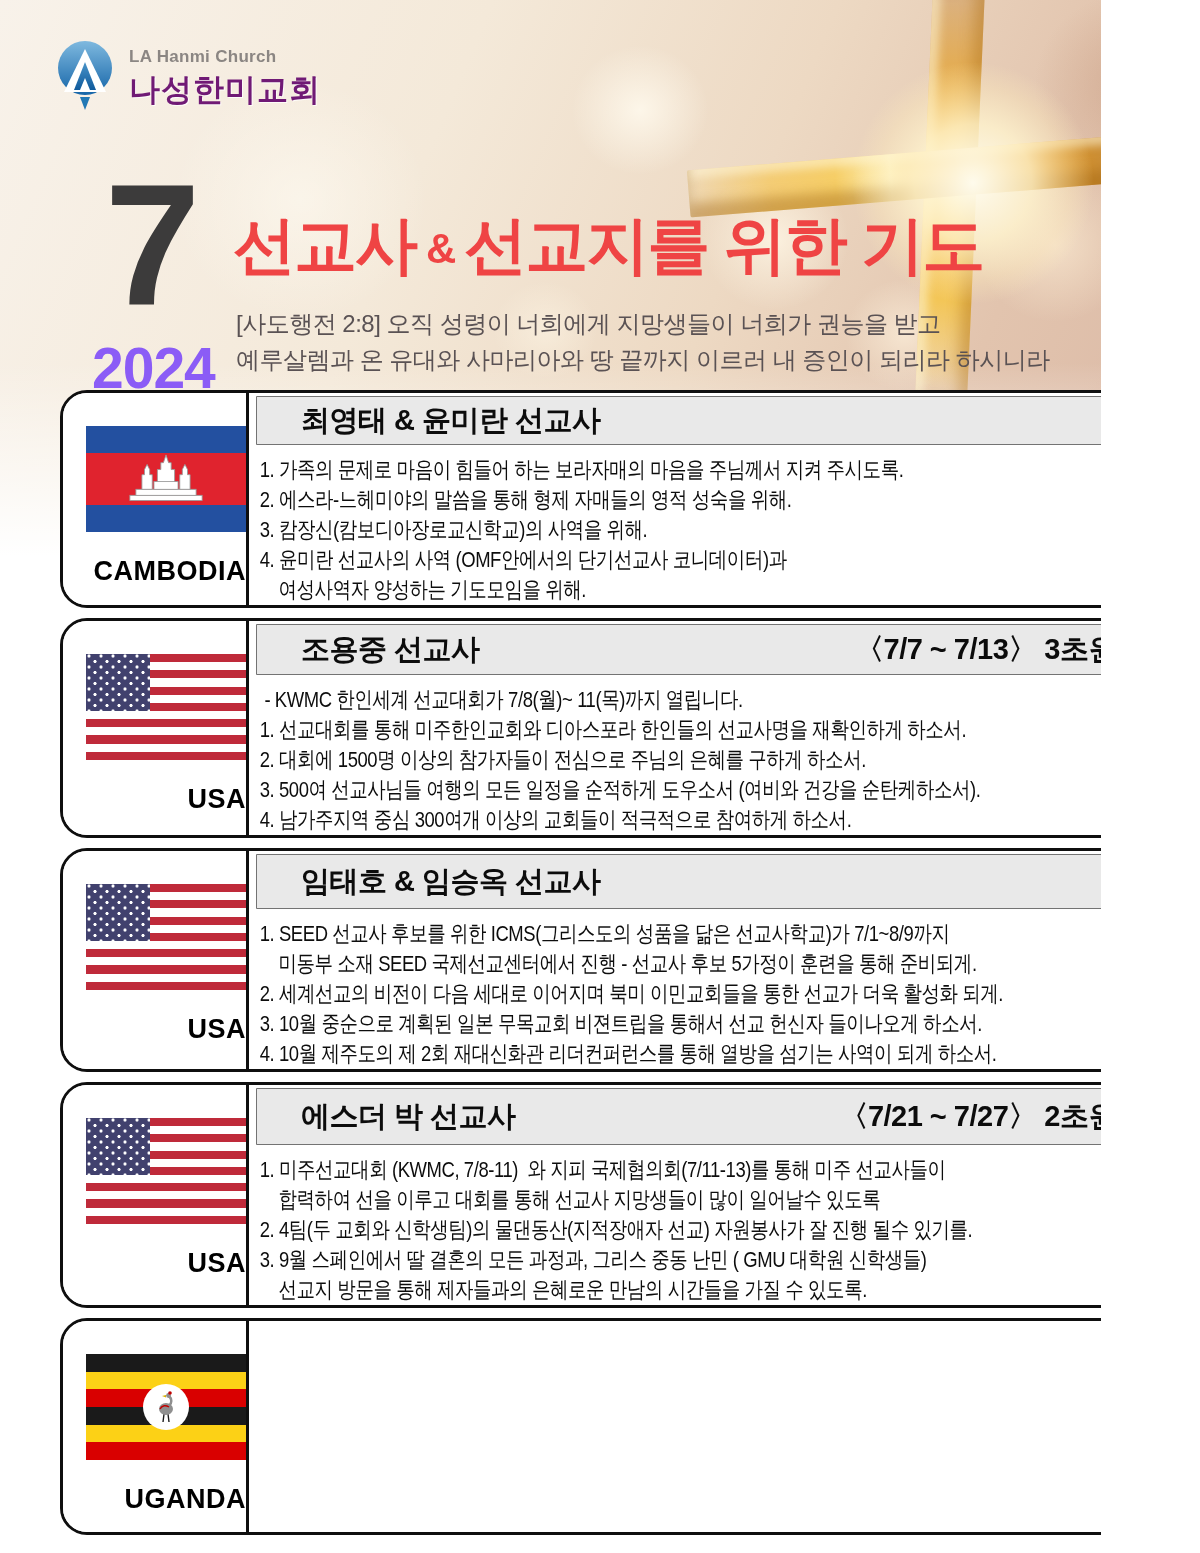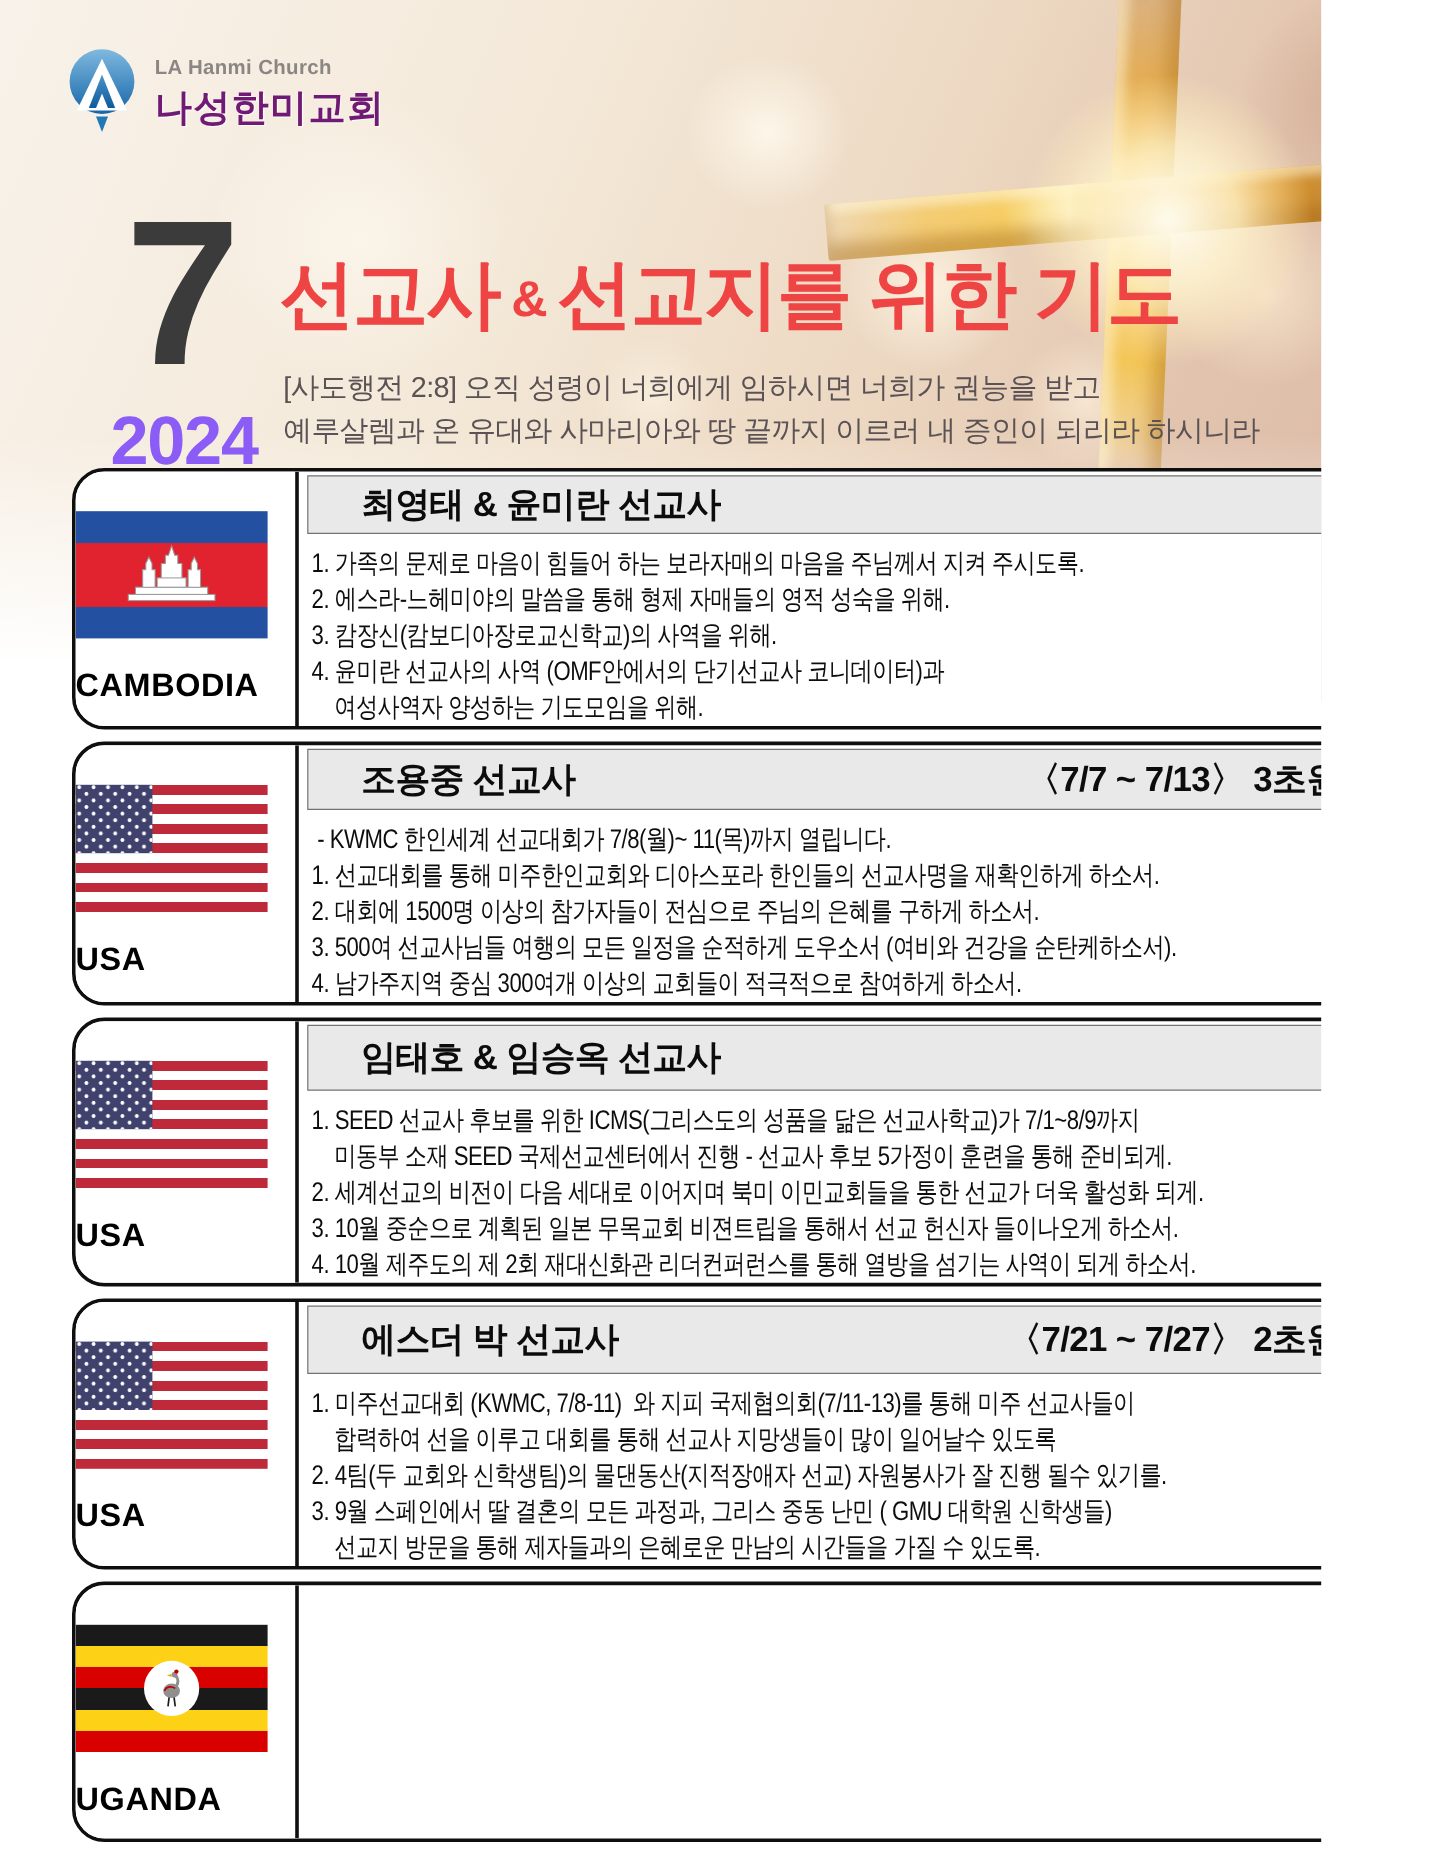--- a/index.html
+++ b/index.html
@@ -67,21 +67,21 @@
     box-sizing:border-box;background:#fff;border:3.5px solid #0f0f0f;border-radius:27px;
     display:flex;overflow:hidden;
   }
   .card:nth-of-type(1){height:218px;}
   .card:nth-of-type(2){height:220px;}
   .card:nth-of-type(3){height:224px;}
   .card:nth-of-type(4){height:226px;}
   .card:nth-of-type(5){height:217px;}
   .flag-col{
     flex:0 0 183px;border-right:3px solid #0f0f0f;display:flex;flex-direction:column;
-    align-items:flex-start;padding-top:33px;background:#fff;
+    align-items:flex-end;padding-top:33px;background:#fff;
   }
   .country{margin-top:24px;font-size:27px;font-weight:800;color:#000;letter-spacing:.5px;}
   .content-col{flex:1;display:flex;flex-direction:column;min-width:0;}
   .band{
     box-sizing:border-box;height:57px;margin:3px 5px 0 7px;background:#e9e9e9;
     border:1px solid #737373;border-top-right-radius:20px;
     display:flex;align-items:center;justify-content:space-between;padding:0 22px 0 44px;
   }
   .mname{font-size:29px;font-weight:800;color:#0c0c0c;letter-spacing:-.5px;white-space:nowrap;}
   .period{font-size:29px;font-weight:800;color:#0c0c0c;letter-spacing:-.5px;white-space:nowrap;}
@@ -145,21 +145,21 @@
     <span class="logo-text">
       <div class="logo-en">LA Hanmi Church</div>
       <div class="logo-ko">나성한미교회</div>
     </span>
   </div>
 
   <div class="month">7</div>
   <div class="year">2024</div>
   <div class="title"><span class="t">선교사</span><span class="amp">&amp;</span><span class="t">선교지를 위한 기도</span></div>
   <div class="verse">
-    <div>[사도행전 2:8] 오직 성령이 너희에게 임하시면 너희가 권능을 받고</div>
+    <div>[사도행전 2:8] 오직 성령이 너희에게 지망생들이 너희가 권능을 받고</div>
     <div>예루살렘과 온 유대와 사마리아와 땅 끝까지 이르러 내 증인이 되리라 하시니라</div>
   </div>
 
   <div class="cards">
 
     <section class="card">
       <div class="flag-col">
         <div class="flag cambodia">
           <svg width="86" height="54" viewBox="0 0 100 62">
             <g fill="#ffffff" stroke="#9a9a9a" stroke-width="1">

